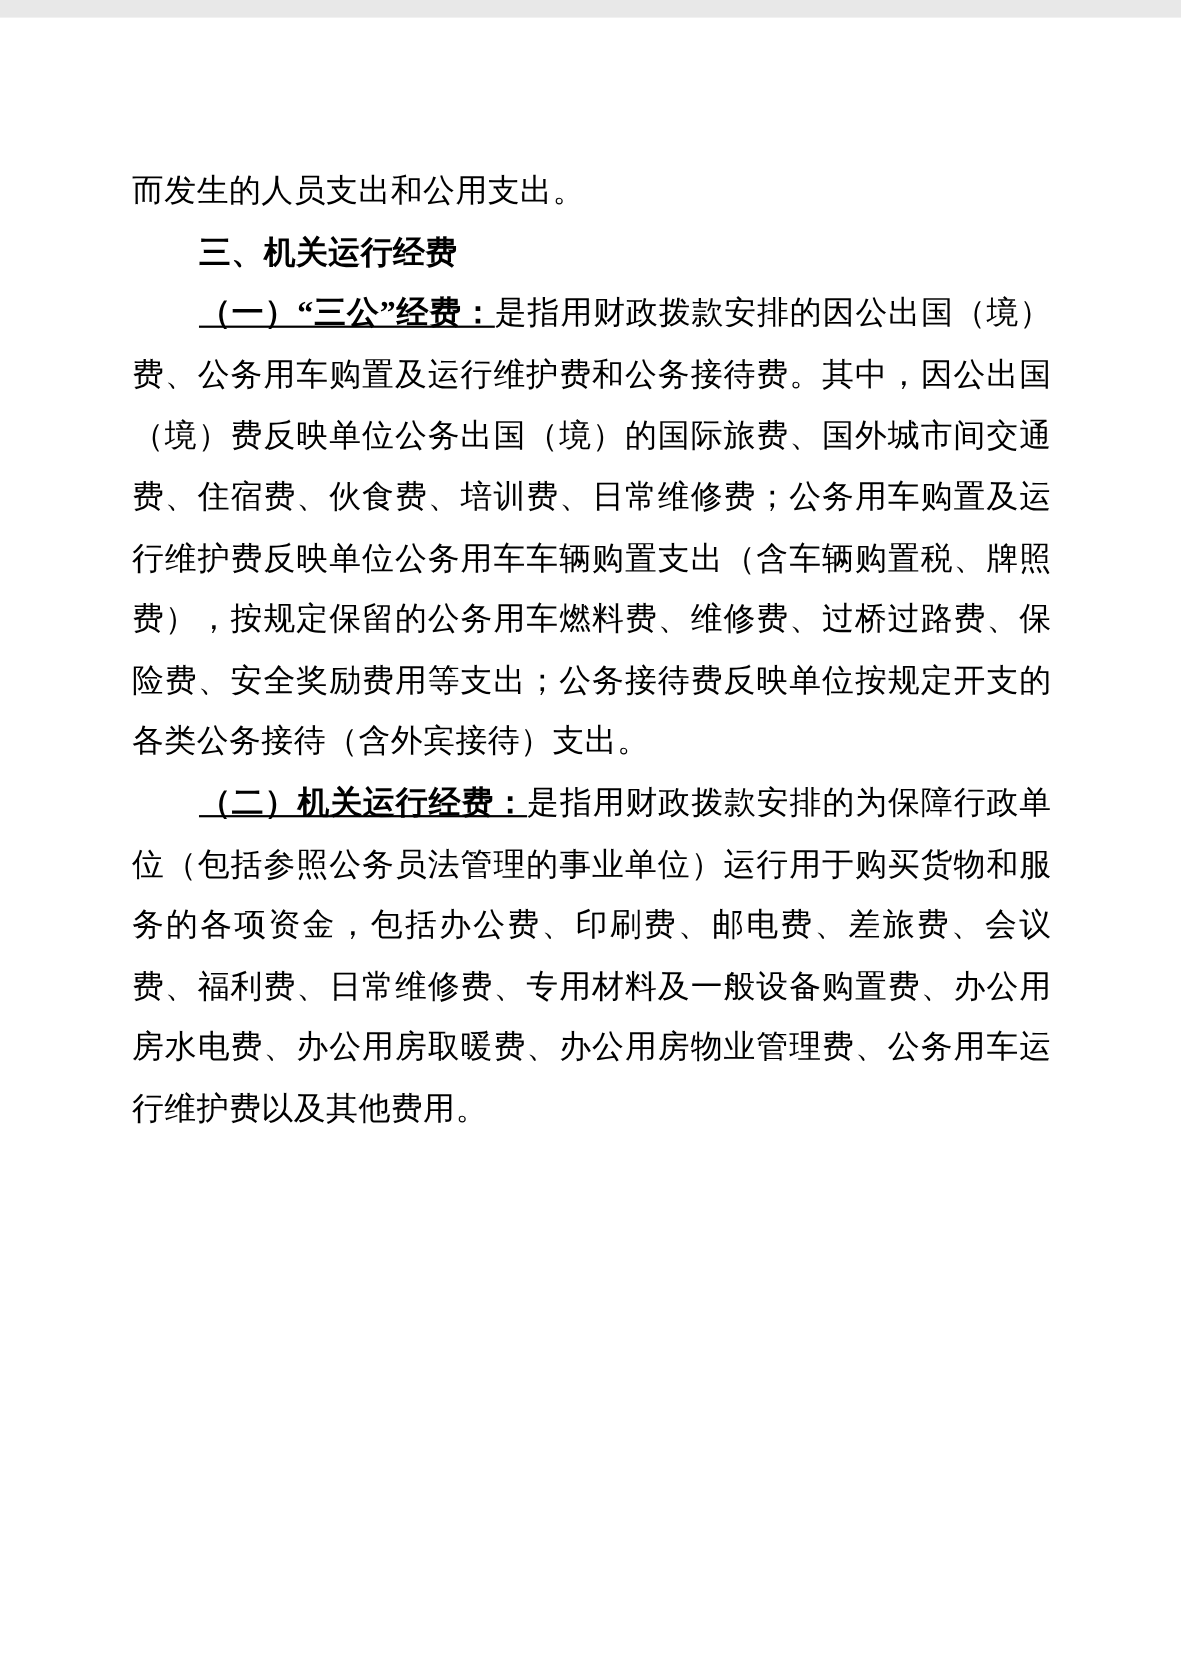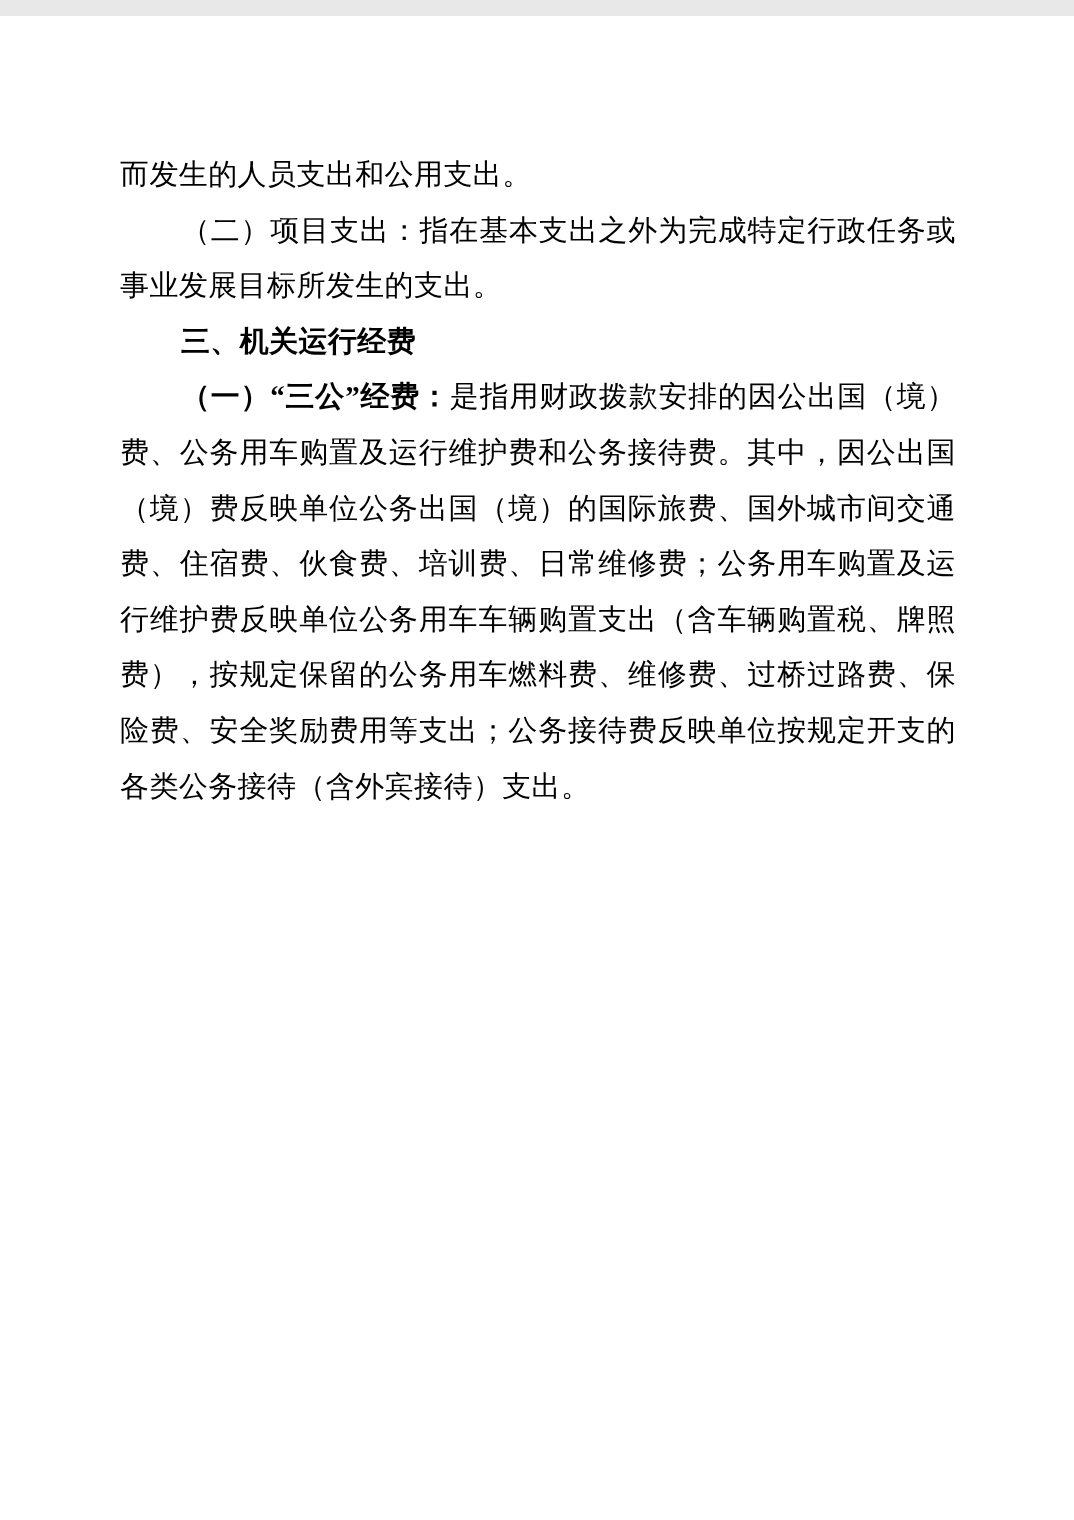--- a/index.html
+++ b/index.html
@@ -30,41 +30,42 @@
   }
   .para {
     margin: 0;
     padding: 0;
   }
   .para.indent {
     text-indent: 2.1em;
   }
   .lead {
     font-weight: bold;
+    text-decoration: underline;
   }
   .heading {
     margin: 0;
     padding: 0;
     text-indent: 2.1em;
     font-size: 29px;
     font-weight: bold;
     font-family: "Liberation Sans", "DejaVu Sans", sans-serif;
     line-height: 55.6px;
     text-align: left;
   }
 </style>
 </head>
 <body>
 
 <div class="page">
   <div class="text-block">
 
     <p class="para"><span>而发生的人员支出和公用支出。</span></p>
 
-    <p class="para indent"><span>（二）项目支出：指在基本支出之外为完成特定行政任务或事业发展目标所发生的支出。</span></p>
 
     <h2 class="heading"><span>三、机关运行经费</span></h2>
 
     <p class="para indent"><span class="lead">（一）“三公”经费：</span><span>是指用财政拨款安排的因公出国（境）费、公务用车购置及运行维护费和公务接待费。其中，因公出国（境）费反映单位公务出国（境）的国际旅费、国外城市间交通费、住宿费、伙食费、培训费、日常维修费；公务用车购置及运行维护费反映单位公务用车车辆购置支出（含车辆购置税、牌照费），按规定保留的公务用车燃料费、维修费、过桥过路费、保险费、安全奖励费用等支出；公务接待费反映单位按规定开支的各类公务接待（含外宾接待）支出。</span></p>
 
+    <p class="para indent"><span class="lead">（二）机关运行经费：</span><span>是指用财政拨款安排的为保障行政单位（包括参照公务员法管理的事业单位）运行用于购买货物和服务的各项资金，包括办公费、印刷费、邮电费、差旅费、会议费、福利费、日常维修费、专用材料及一般设备购置费、办公用房水电费、办公用房取暖费、办公用房物业管理费、公务用车运行维护费以及其他费用。</span></p>
 
   </div>
 </div>
 
 </body></html>

